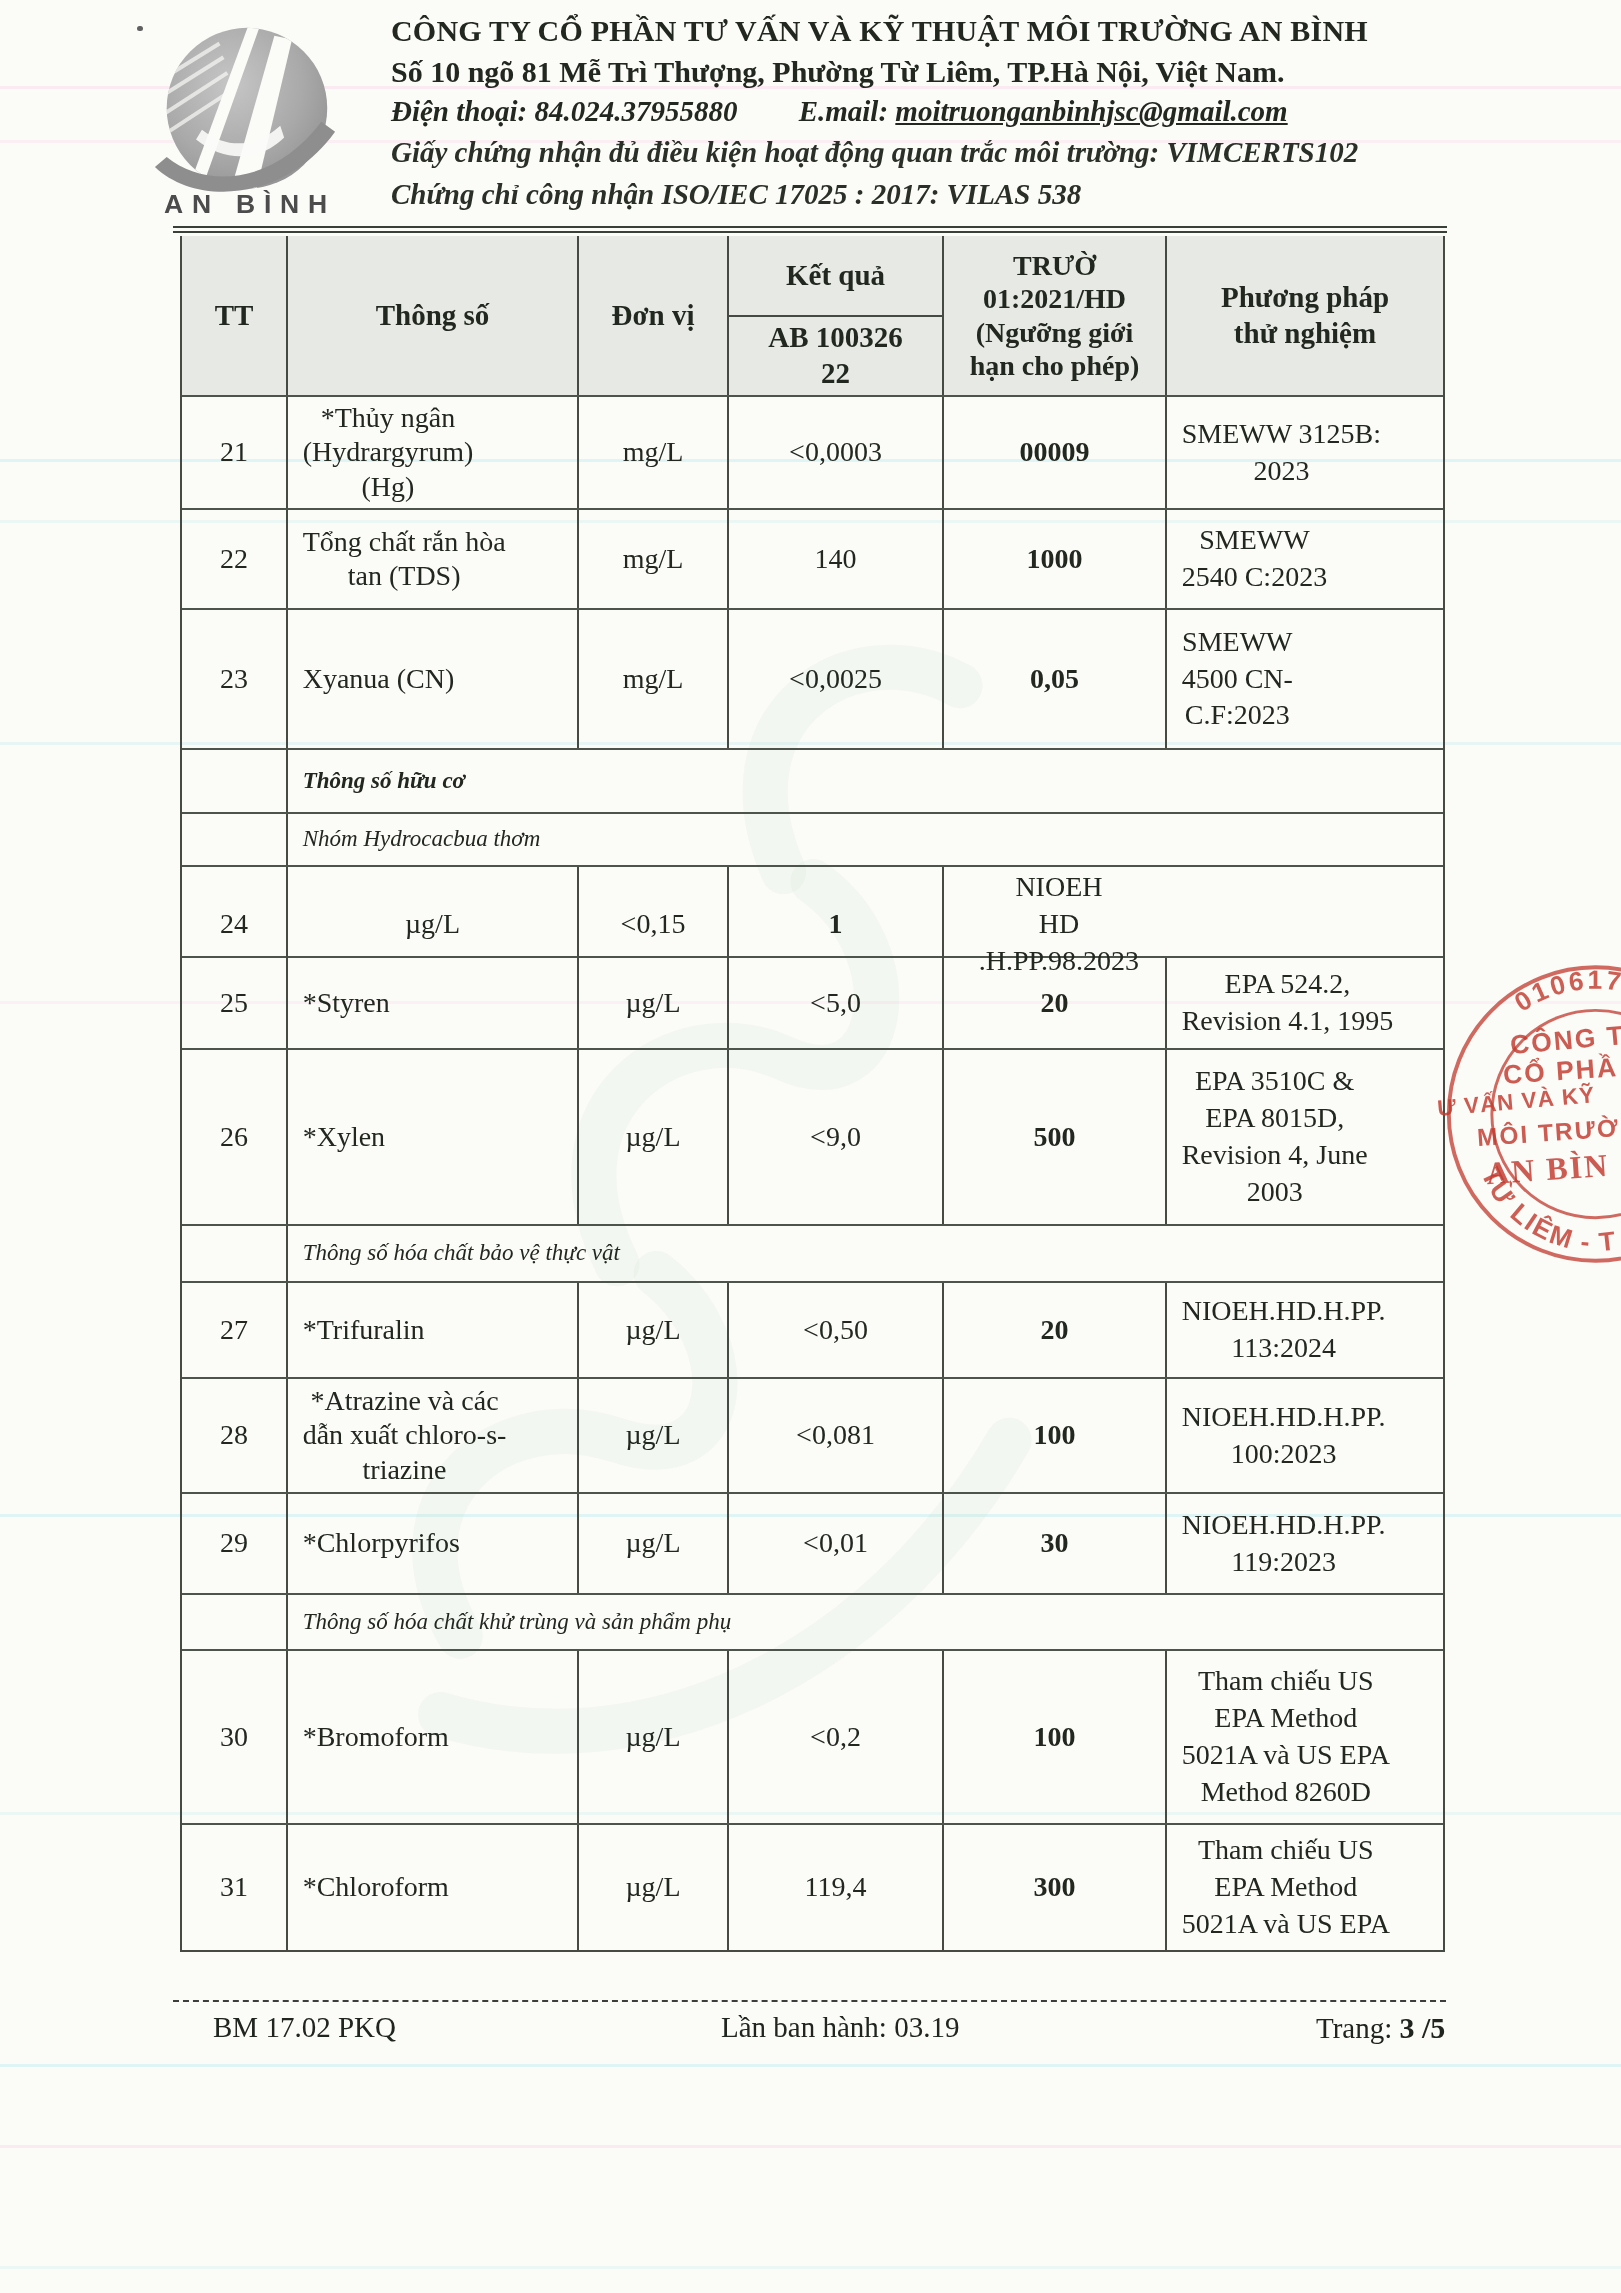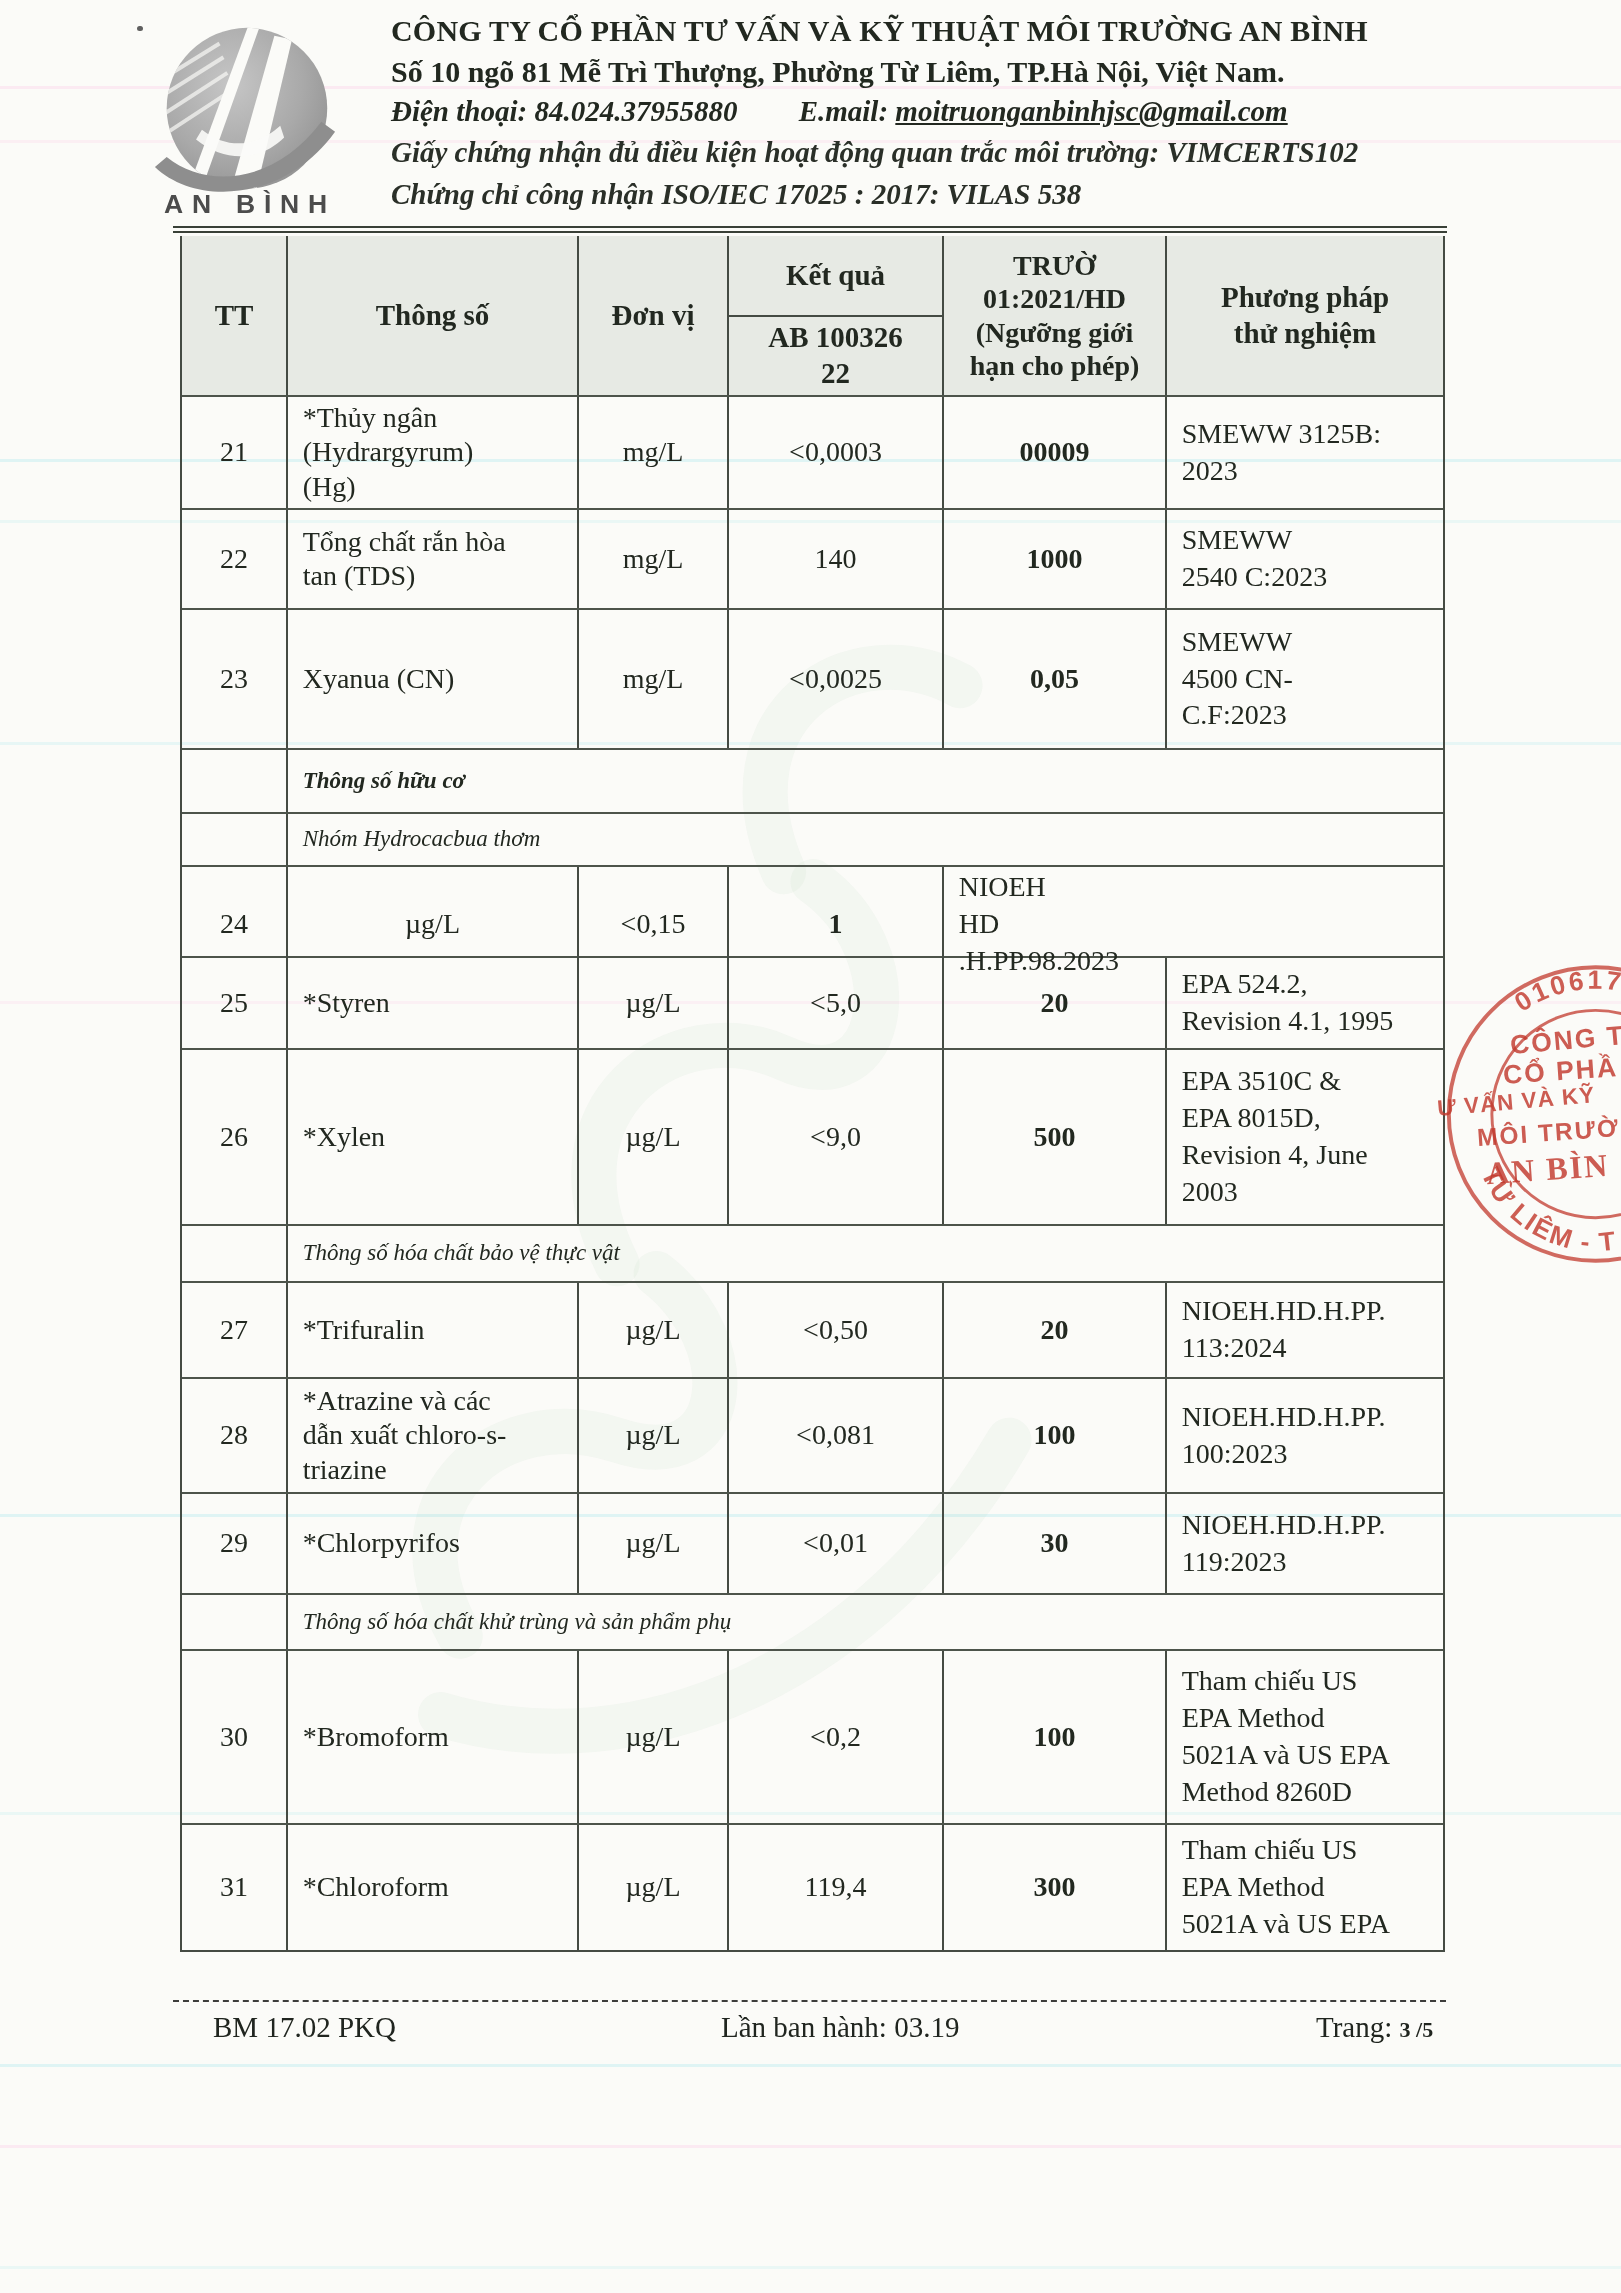--- a/index.html
+++ b/index.html
@@ -28,39 +28,39 @@
   .topline{position:absolute;left:173px;top:226px;width:1274px;border-top:7.8px double #394037;}
   .tbl{position:absolute;left:180px;top:236px;width:1265px;
        border-left:2px solid #454b43;border-right:2px solid #454b43;border-bottom:2.9px double #454b43;
        box-sizing:border-box;}
   .trow{display:grid;grid-template-columns:106px 291px 150px 215px 223px 1fr;
         border-top:2.9px double #4d544b;box-sizing:border-box;}
   .trow.hdr{border-top:none;background:#e7eae4;}
   .cell{border-right:2px solid #454b43;box-sizing:border-box;display:flex;align-items:center;
         justify-content:center;text-align:center;font-size:28px;line-height:1.22;padding:2px 3.9px;}
   .cell:last-child{border-right:none;}
-  .cell.left{justify-content:flex-start;text-align:left;padding-left:14.7px;padding-right:7.8px;}
+  .cell.left{justify-content:flex-start;text-align:center;padding-left:14.7px;padding-right:7.8px;}
   .pre{white-space:pre-line;}
   .hdr .cell{font-weight:bold;font-size:29px;}
   .hdr .limit-h{font-size:28px;line-height:1.18;}
   .result-h{flex-direction:column;padding:0;align-items:stretch;}
   .result-h .rh-top,.result-h .rh-bot{flex:1;display:flex;align-items:center;justify-content:center;}
   .result-h .rh-top{border-bottom:2px solid #454b43;}
   .c-limit{font-weight:bold;}
   .c-method{font-size:28px;line-height:1.32;}
   .sec-title{border-right:none;justify-content:flex-start;text-align:left;padding-left:14.7px;
              font-style:italic;font-size:23px;}
   .sec-bold{font-weight:bold;}
   
   .foot-rule{position:absolute;left:173px;top:2000px;width:1273px;border-top:2.9px dashed #3d3d3b;}
   .foot{position:absolute;top:2011px;font-size:29px;color:#20251f;}
   .foot-left{left:213px;}
   .foot-center{left:721px;}
   .foot-right{left:1316px;}
-  .foot-right b{font-size:22px;}
+  .foot-right b{font-size:30px;}
   
   .stamp-svg{position:absolute;left:1441px;top:959px;}
   .stamp-frag{position:absolute;color:#c23a2e;opacity:.82;
       font-family:"Liberation Sans","DejaVu Sans",sans-serif;font-weight:bold;white-space:nowrap;}
 </style>
 </head>
 <body>
 
 <div class="page">
 

